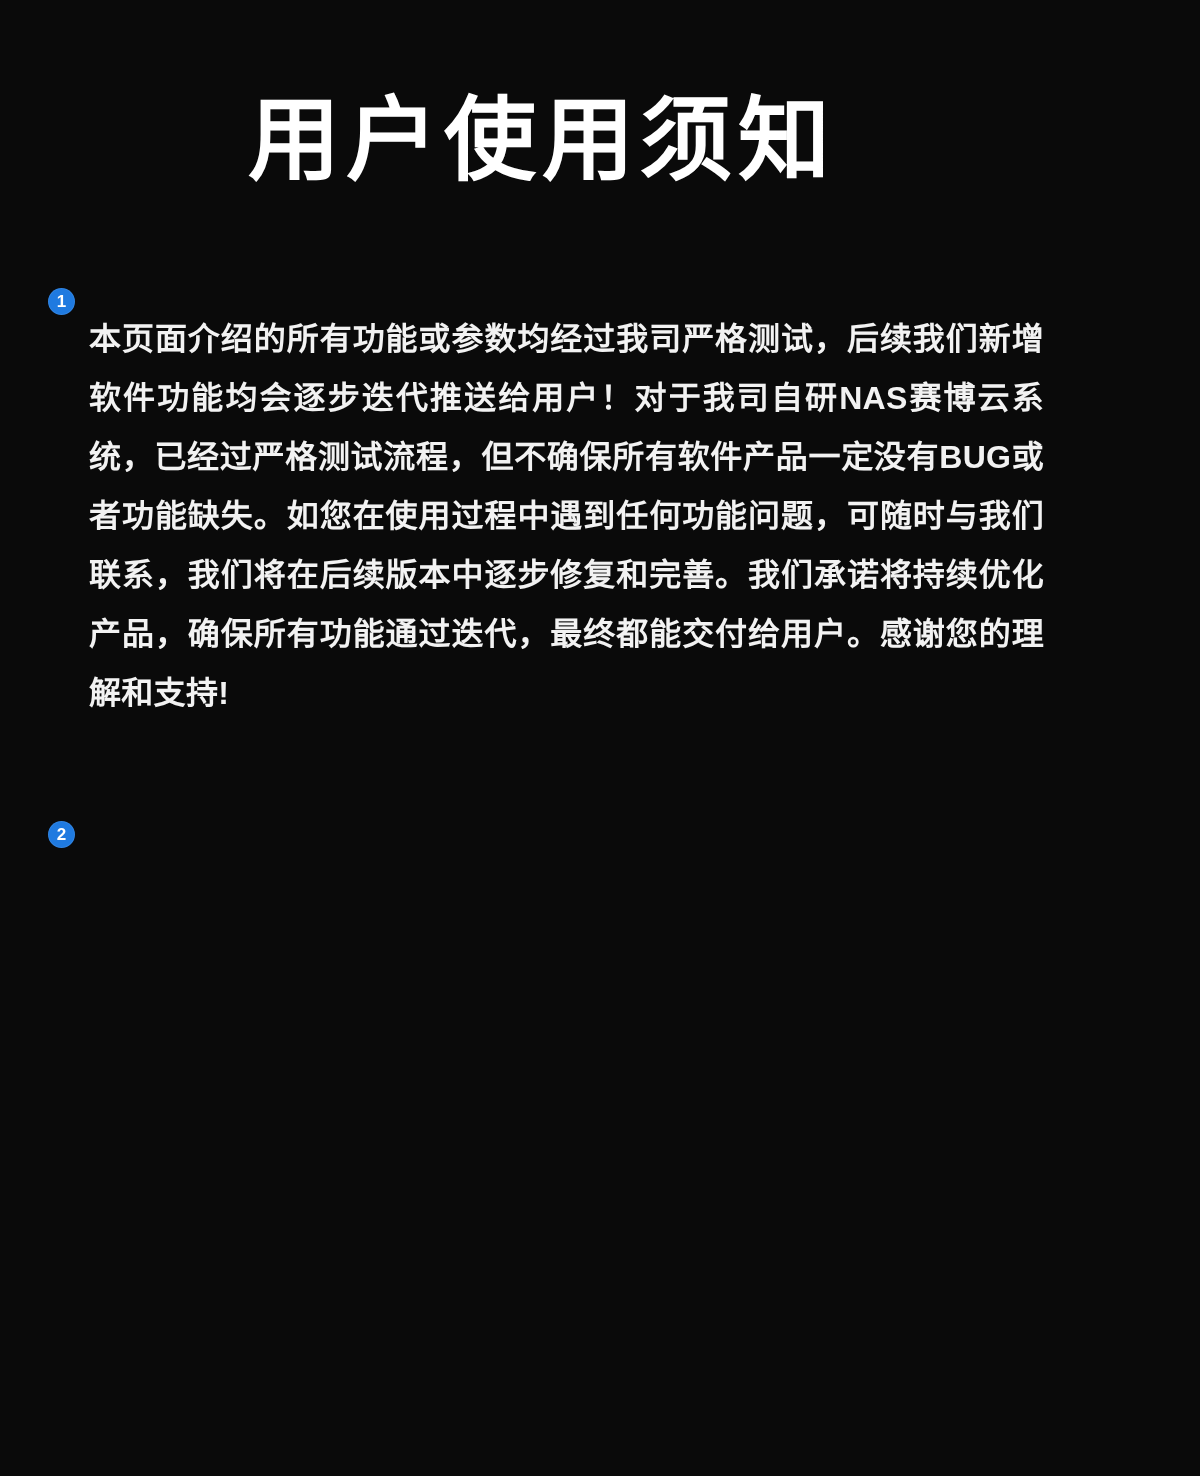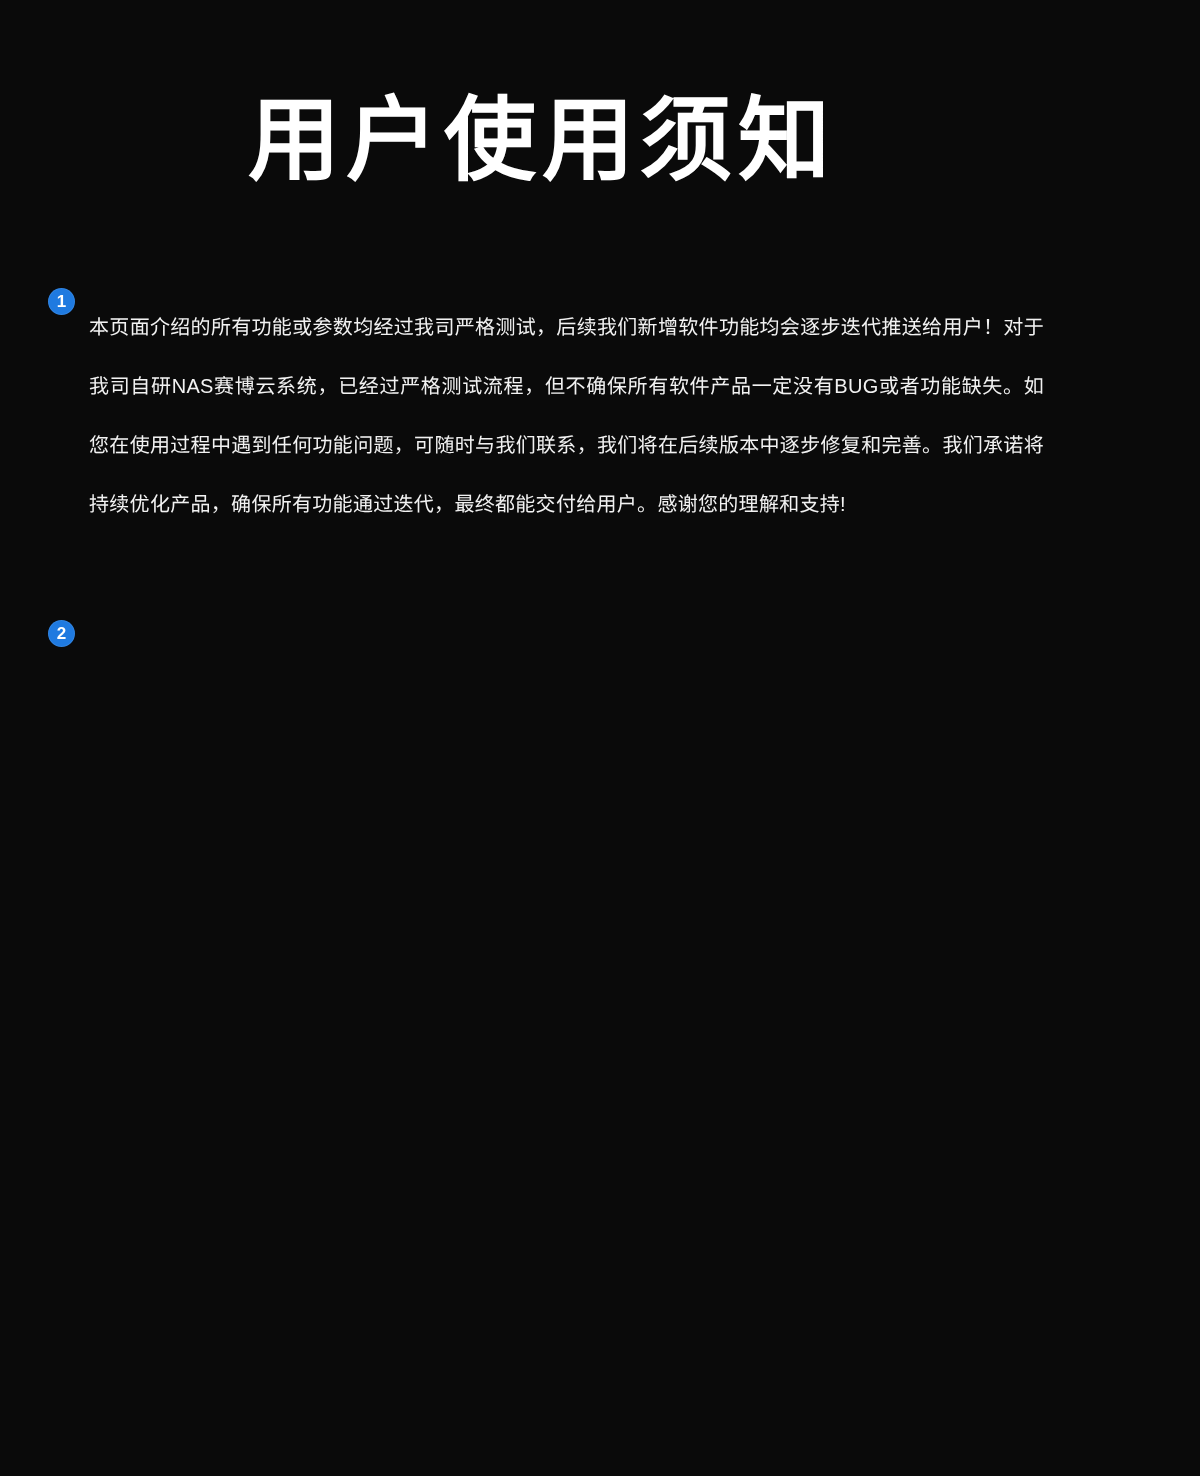--- a/index.html
+++ b/index.html
@@ -55,26 +55,26 @@
     color: #ffffff;
     font-size: 17px;
     font-weight: 700;
     line-height: 27px;
     text-align: center;
     margin-top: 10px;
     margin-right: 14px;
     box-shadow: 0 0 0 1px rgba(255,255,255,0.08) inset;
   }
   .notice-text {
-    font-size: 20px;
+    font-size: 32px;
     line-height: 59px;
     color: #f2f2f2;
     letter-spacing: 0.3px;
     text-align: justify;
-    font-weight: 400;
+    font-weight: 700;
     flex: 1 1 auto;
   }
 </style>
 </head>
 <body>
 
 <div class="page">
 
   <h1 class="title">用户使用须知</h1>
 

